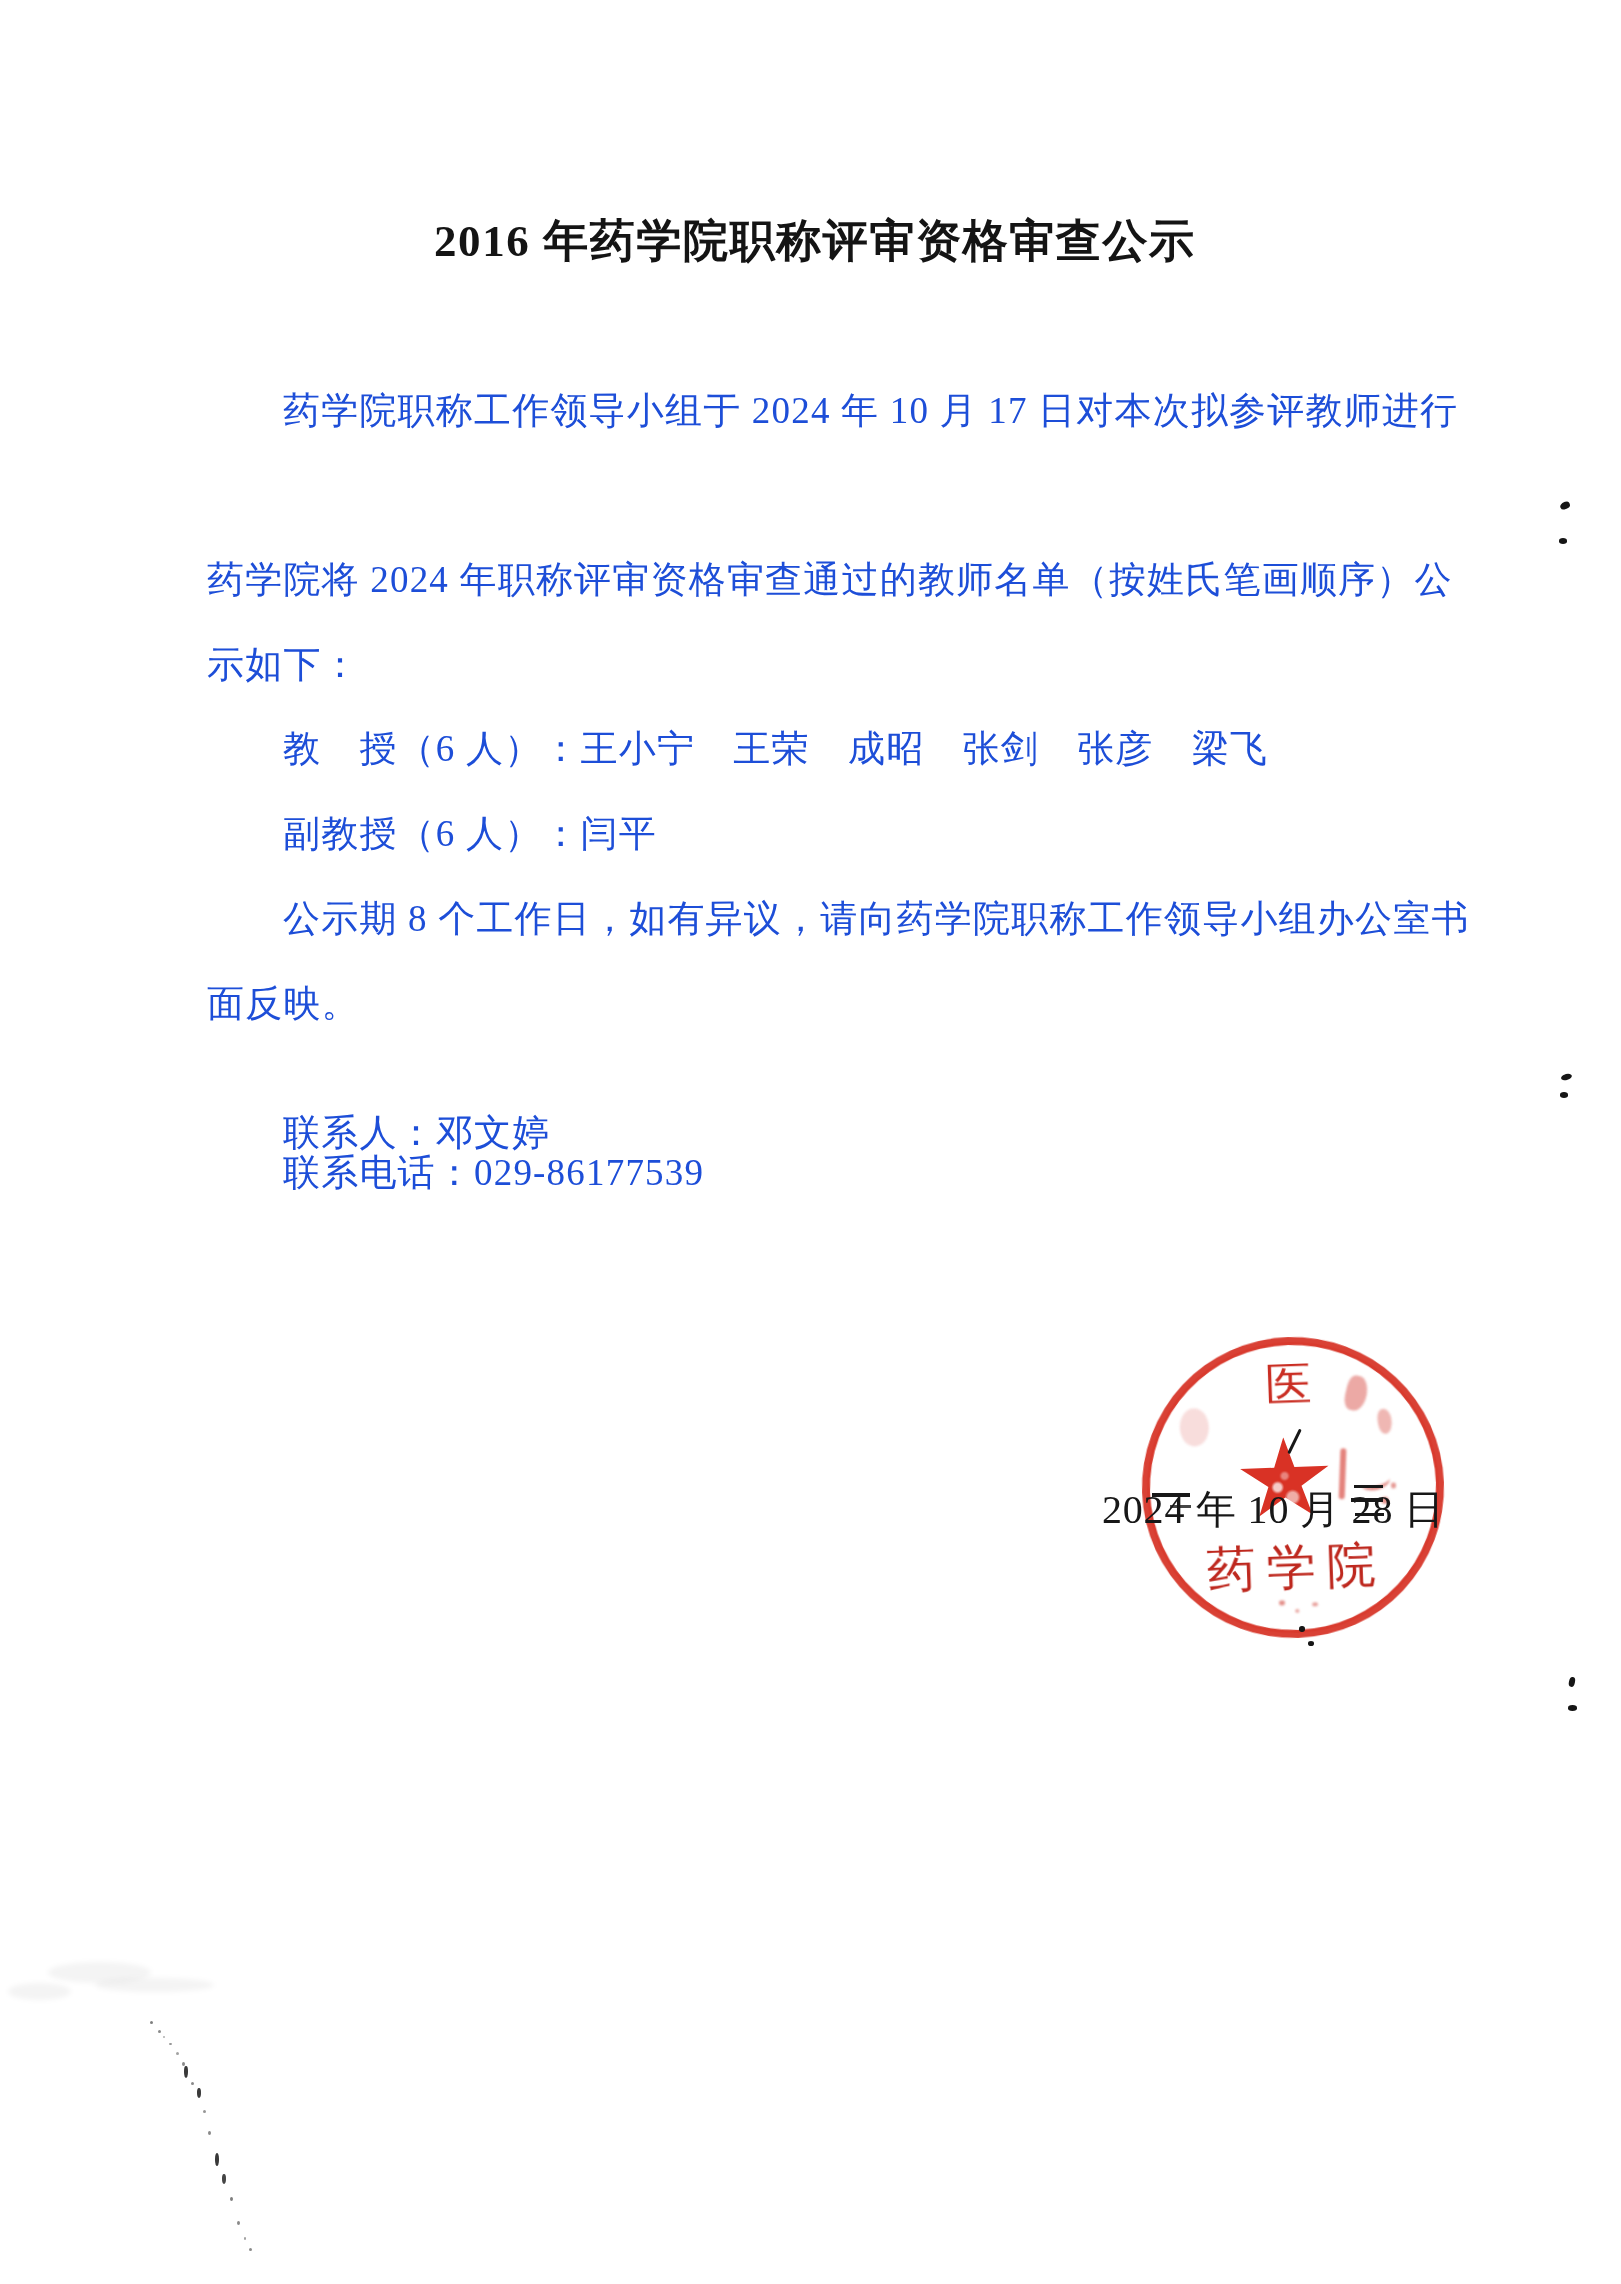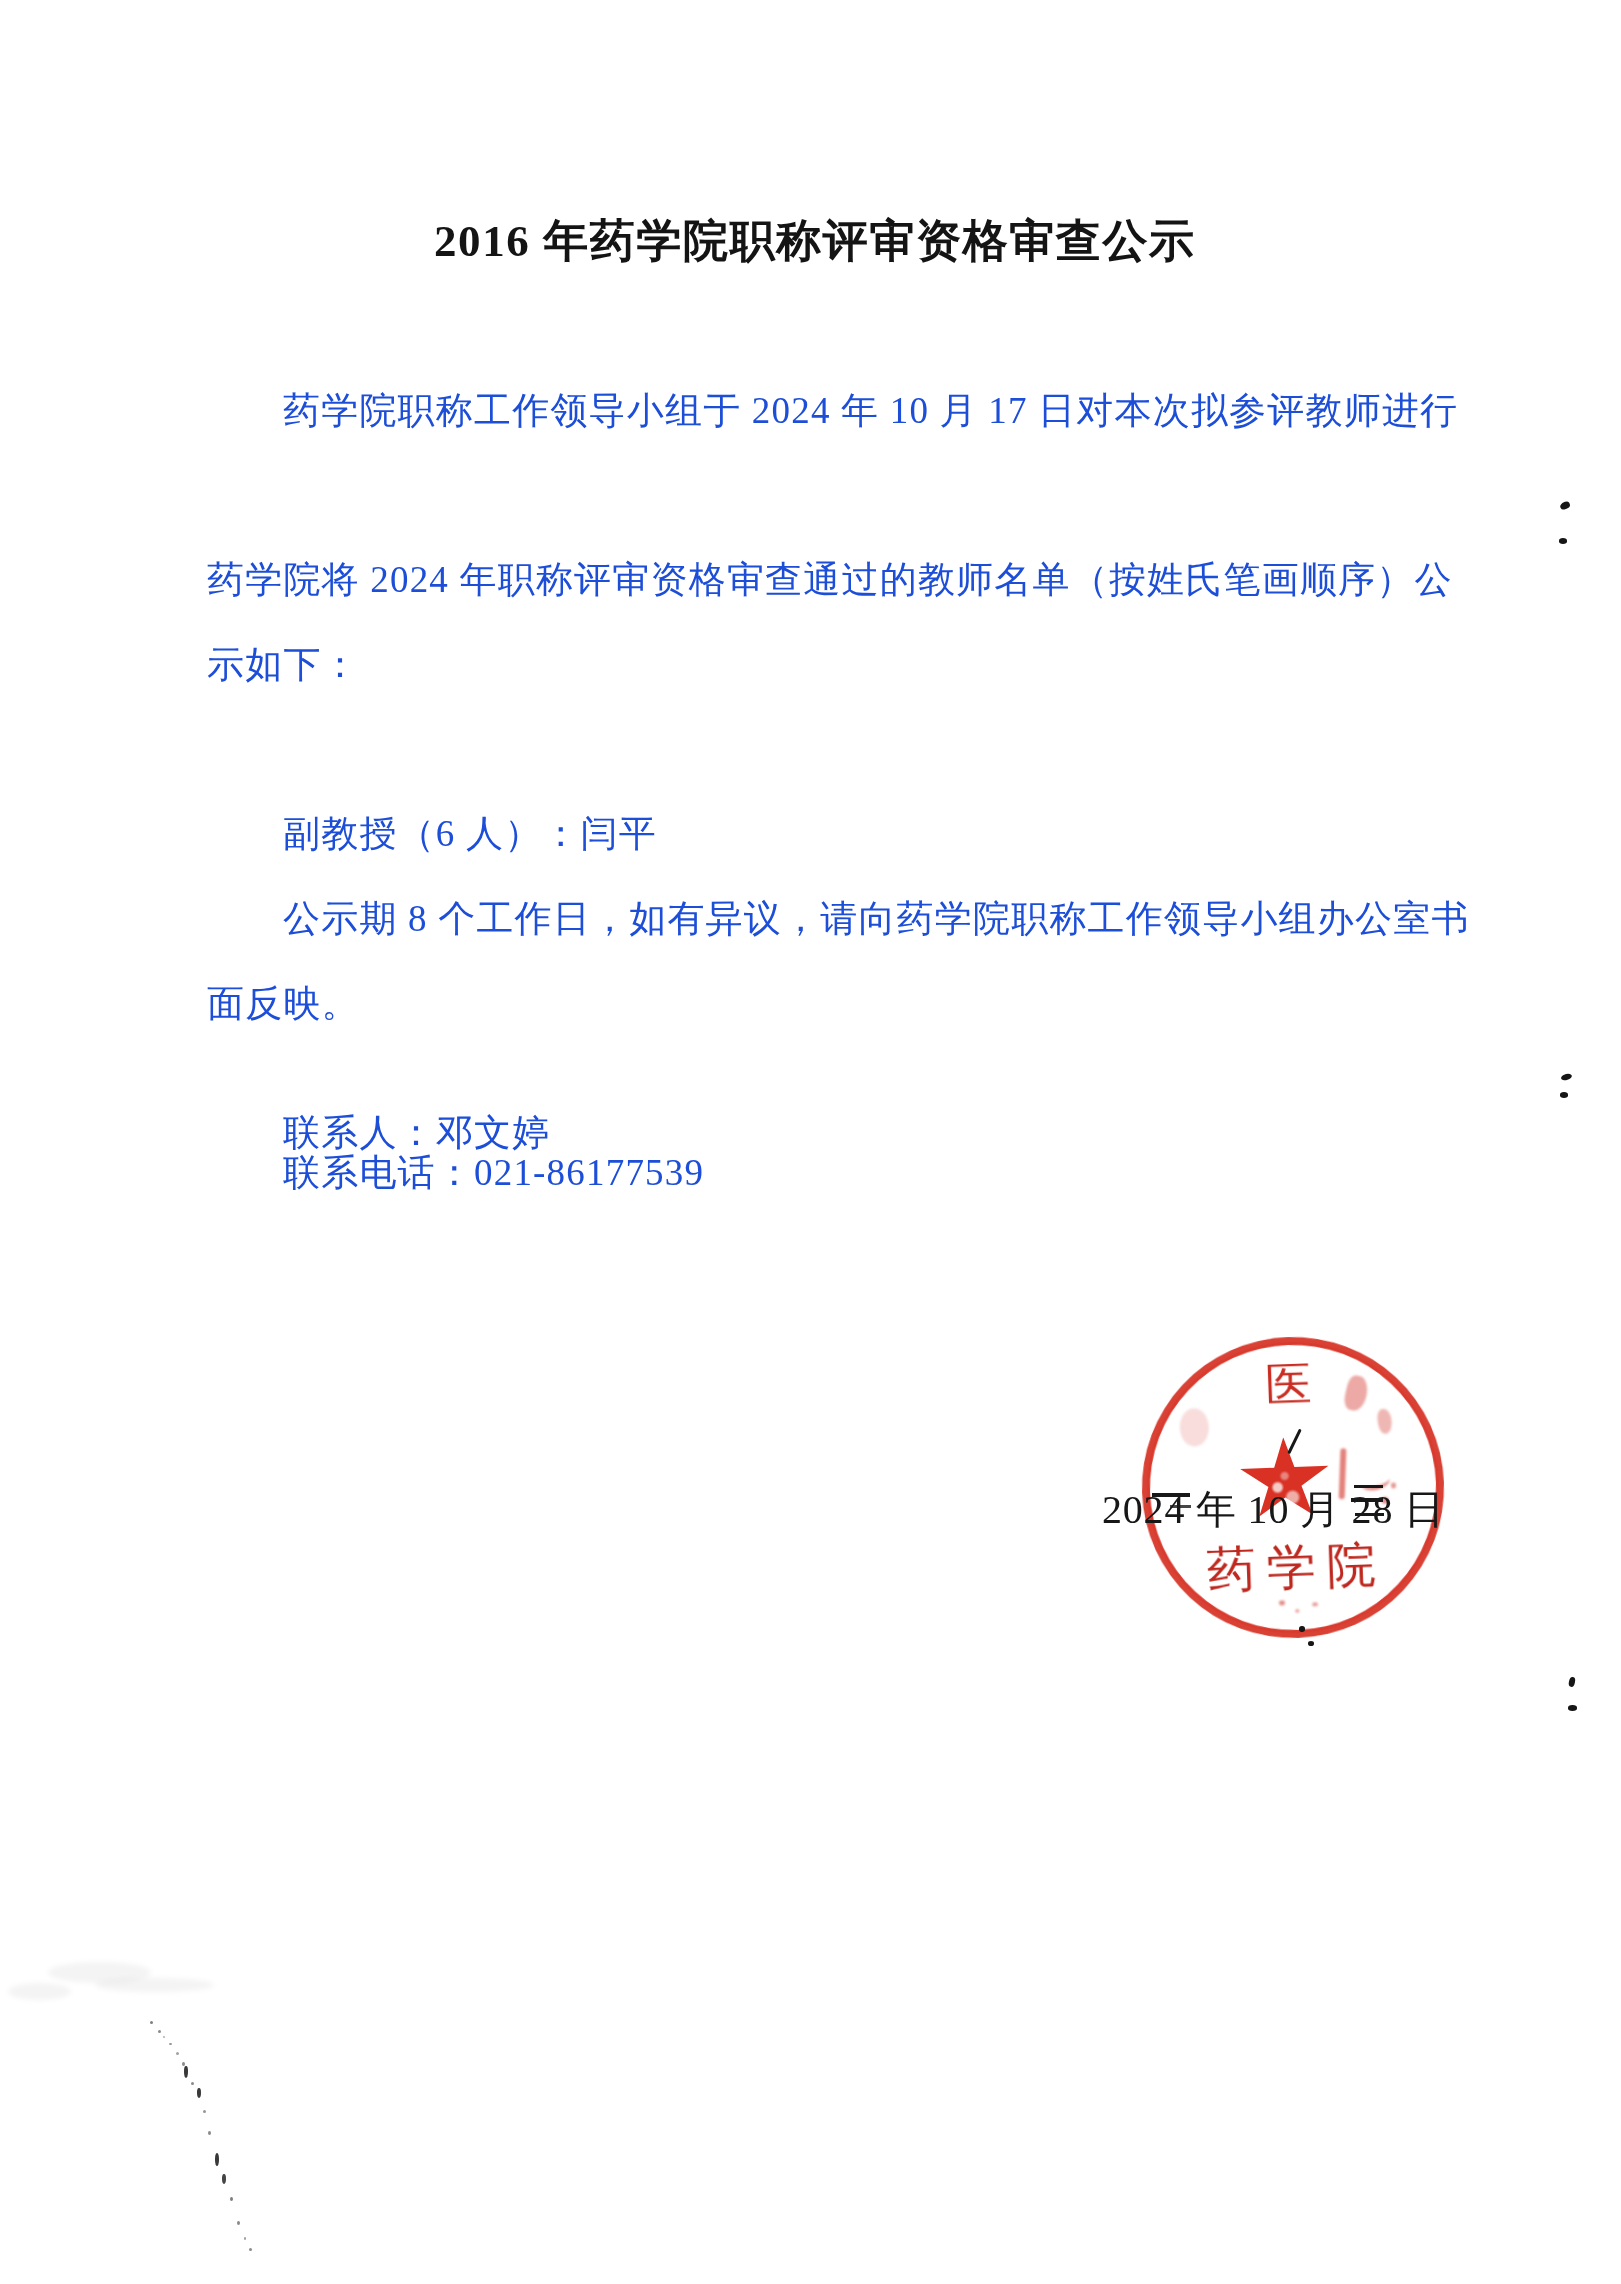--- a/index.html
+++ b/index.html
@@ -105,25 +105,26 @@
 </head>
 <body>
 
 <div class="page">
 
   <div class="doc-title">2016 年药学院职称评审资格审查公示</div>
 
   <div class="bline indent" style="top:386px">药学院职称工作领导小组于 2024 年 10 月 17 日对本次拟参评教师进行</div>
   <div class="bline" style="top:555px">药学院将 2024 年职称评审资格审查通过的教师名单（按姓氏笔画顺序）公</div>
   <div class="bline" style="top:640px">示如下：</div>
+  <div class="bline indent" style="top:724px">教　授（6 人）：王小宁　王荣　成昭　张剑　张彦　梁飞</div>
   <div class="bline indent" style="top:809px">副教授（6 人）：闫平</div>
   <div class="bline indent" style="top:894px">公示期 8 个工作日，如有异议，请向药学院职称工作领导小组办公室书</div>
   <div class="bline" style="top:979px">面反映。</div>
   <div class="bline indent" style="top:1108px">联系人：邓文婷</div>
-  <div class="bline indent" style="top:1148px">联系电话：021-86177539</div>
+  <div class="bline indent" style="top:1148px">联系电话：029-86177539</div>
 
   <div class="sig-date">2024 年 10 月 28 日</div>
 
   <div class="stamp">
     <div class="stamp-ring"></div>
     <div class="stamp-ring2"></div>
     <div class="stamp-topchar">医</div>
     <div class="stamp-star"></div>
     <div class="stamp-name">药学院</div>
 

